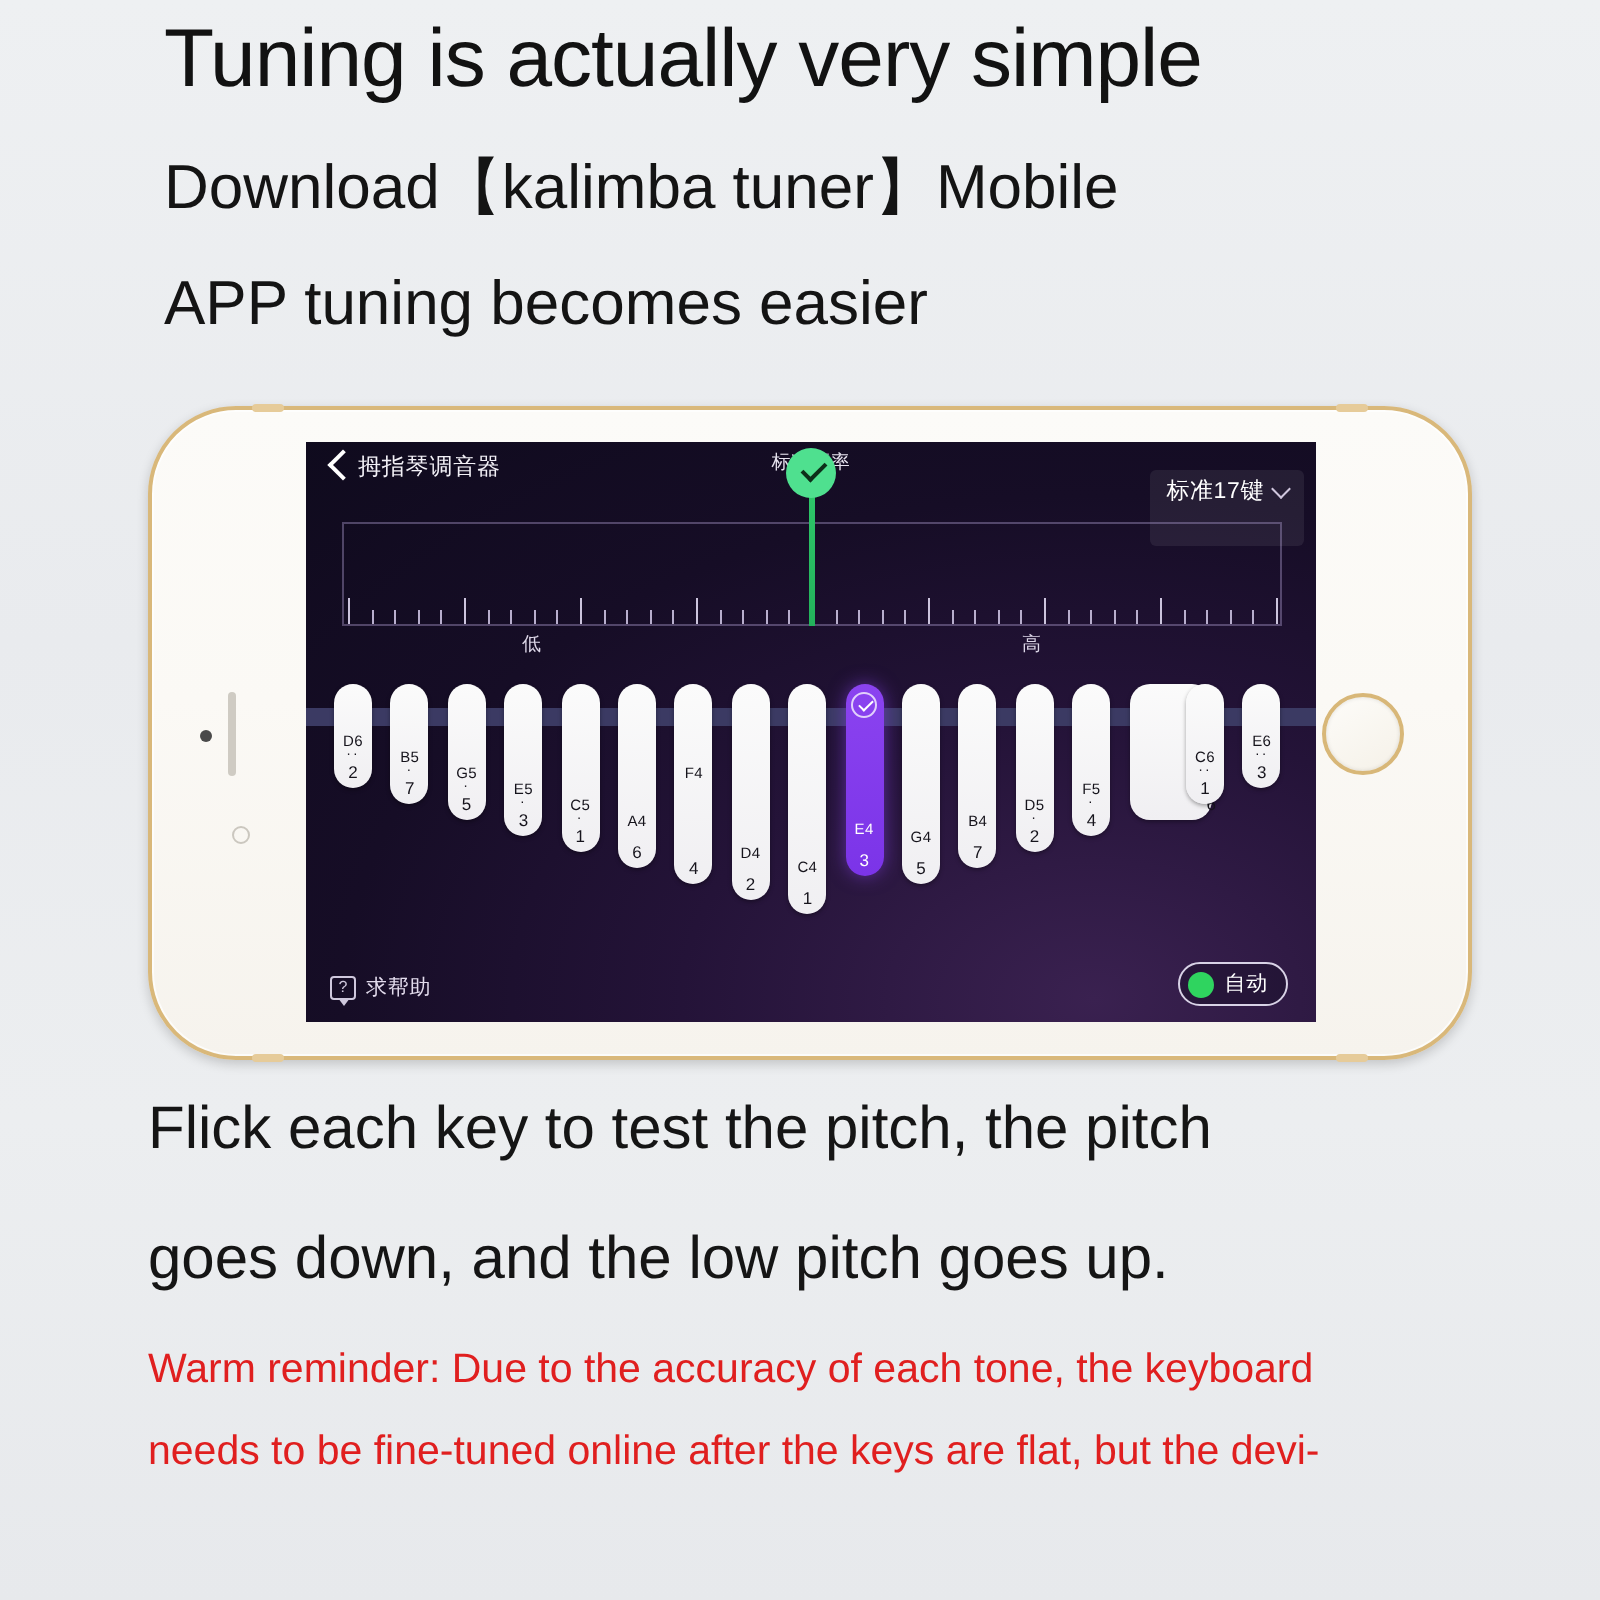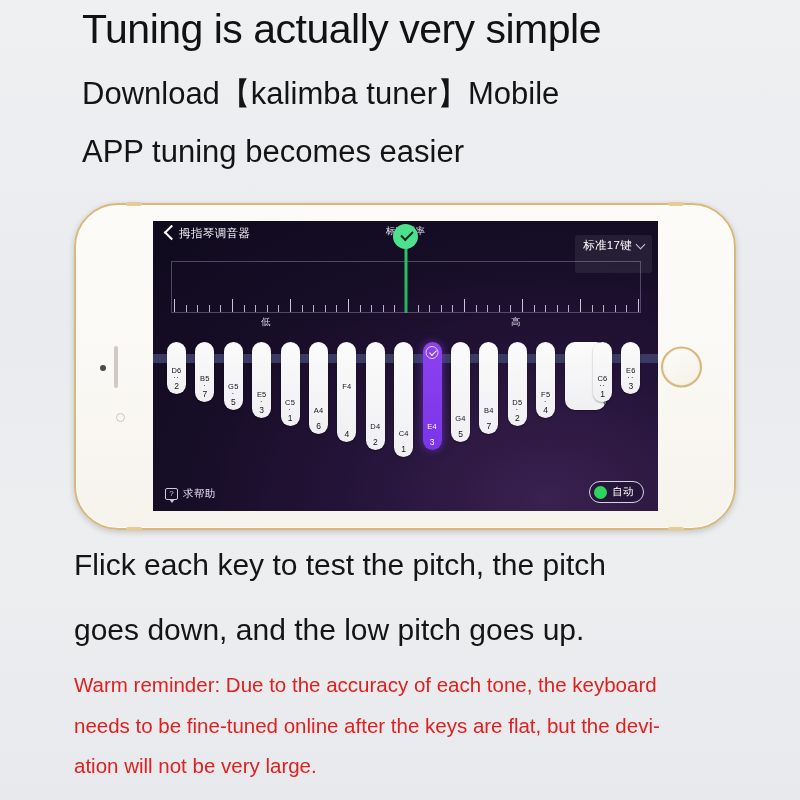--- a/index.html
+++ b/index.html
@@ -388,21 +388,21 @@
           <div class="key" style="left: 212.8px; height: 108px;">
             <span class="note">D4</span>
             <span class="dots"></span>
             <span class="num" style="margin-top: 2px;">2</span>
           </div>
           <div class="key" style="left: 241.2px; height: 115px;">
             <span class="note">C4</span>
             <span class="dots"></span>
             <span class="num" style="margin-top: 2px;">1</span>
           </div>
-          <div class="key active" style="left: 269.6px; height: 108px;">
+          <div class="key active" style="left: 269.6px; height: 96px;">
             <span class="checkmark"></span>
             <span class="note">E4</span>
             <span class="dots"></span>
             <span class="num" style="margin-top: 2px;">3</span>
           </div>
           <div class="key" style="left: 298px; height: 100px;">
             <span class="note">G4</span>
             <span class="dots"></span>
             <span class="num" style="margin-top: 2px;">5</span>
           </div>
@@ -451,14 +451,13 @@
   </div>
 </div>
 
 <div class="foot">
   <div class="f-line">Flick each key to test the pitch, the pitch</div>
   <div class="f-line">goes down, and the low pitch goes up.</div>
 </div>
 <div class="warn">
   <div class="w-line">Warm reminder: Due to the accuracy of each tone, the keyboard</div>
   <div class="w-line">needs to be fine-tuned online after the keys are flat, but the devi-</div>
-  <div class="w-line">ation will not be very large.</div>
 </div>
 
 </body></html>

